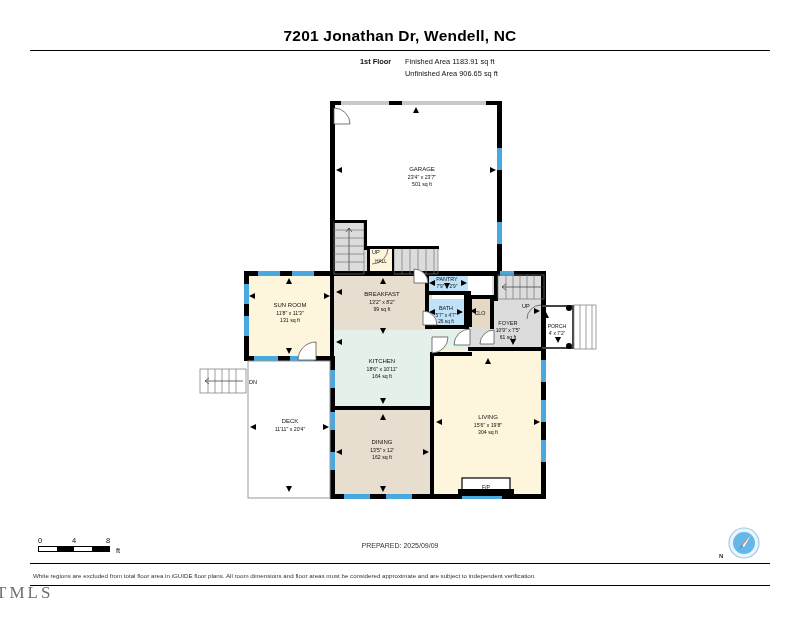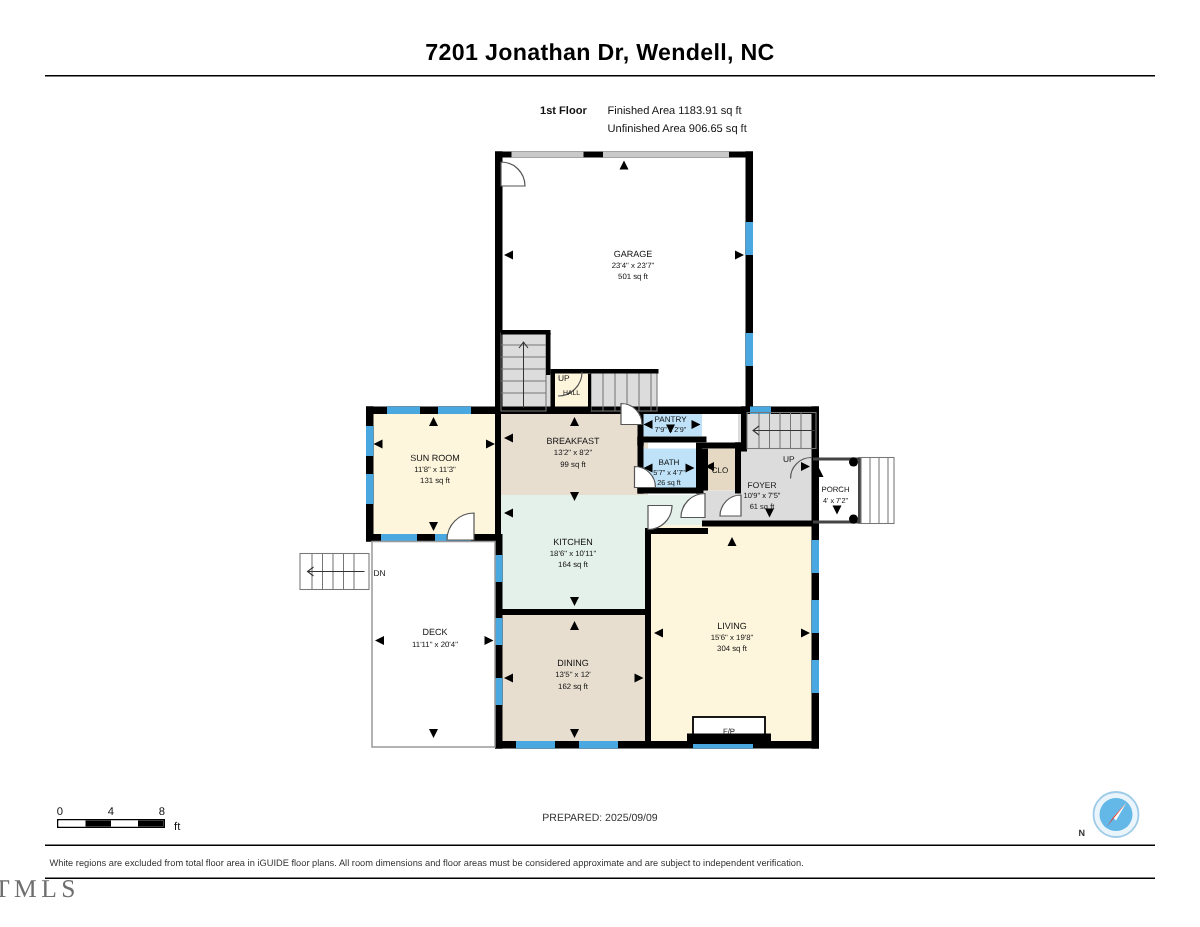--- a/index.html
+++ b/index.html
@@ -29,21 +29,21 @@
   }
   .title-rule {
     position: absolute;
     left: 30px; top: 50px;
     width: 740px;
     height: 1px;
     background: #000;
   }
   .floor-meta {
     position: absolute;
-    left: 360px; top: 68px;
+    left: 360px; top: 56px;
     font-size: 7.4px;
     line-height: 11.5px;
     color: #111;
   }
   .floor-meta .fm-row { white-space: nowrap; }
   .floor-meta .fm-label {
     display: inline-block;
     width: 45px;
     font-weight: bold;
   }

